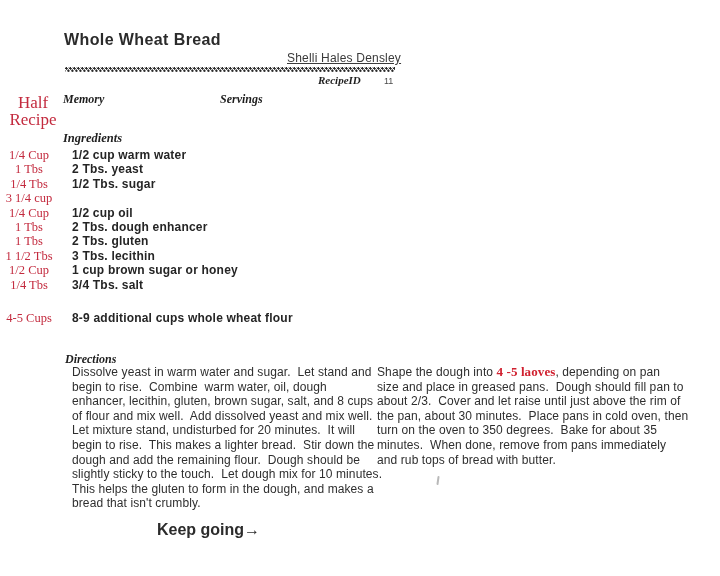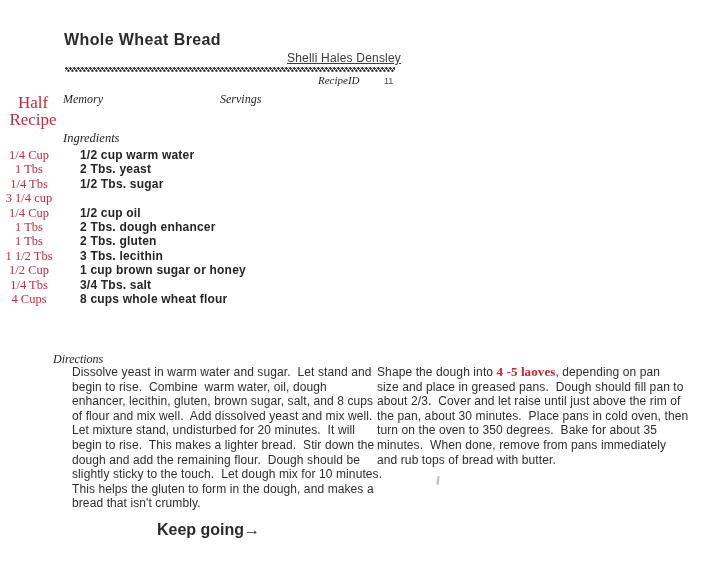--- a/index.html
+++ b/index.html
@@ -24,21 +24,21 @@
   .dotted-rule {
     position: absolute; left: 65px; top: 67px; width: 330px; height: 5px;
     background-image:
       radial-gradient(circle at 1.4px 1.4px, #2a2a2a 1.05px, transparent 1.4px),
       radial-gradient(circle at 1.4px 1.4px, #2a2a2a 1.05px, transparent 1.4px);
     background-size: 4px 5px, 4px 5px;
     background-position: 0 0, 2px 2.4px;
   }
   .serif-label {
     font-family: "Liberation Serif", serif;
-    font-weight: 400; font-style: italic; color: #1e1e1e;
+    font-weight: 700; font-style: italic; color: #1e1e1e;
   }
   .recipeid-label { position: absolute; left: 318px; top: 74px; font-size: 11px; }
   .recipeid-value {
     position: absolute; left: 384px; top: 76px;
     font-size: 9px; color: #4a4a4a; font-family: "Liberation Sans", sans-serif;
   }
   .memory-label   { position: absolute; left: 63px;  top: 92px; font-size: 12px; }
   .servings-label { position: absolute; left: 204px; top: 92px; font-size: 12px; margin-left: 16px; }
 
   .red-script {
@@ -50,31 +50,31 @@
     font-size: 17px; line-height: 16.5px; text-align: center;
     white-space: pre-line;
   }
   .makes-loaves {
     position: absolute; left: 1px; top: 352px; width: 64px;
     font-size: 17px; line-height: 17px; text-align: center;
     white-space: pre-line;
   }
 
   .ingredients-label { position: absolute; left: 63px; top: 131px; font-size: 12.5px; }
-  .directions-label  { position: absolute; left: 53px; top: 352px; font-size: 12px; }
+  .directions-label  { position: absolute; left: 65px; top: 352px; font-size: 12px; }
 
   .ingredient-rows { position: absolute; left: 0; top: 148px; }
   .ingredient-row { display: flex; align-items: baseline; height: 14.4px; }
   .ingredient-row.gap-above { margin-top: 19px; }
   .amount-cell {
     width: 58px; text-align: center;
     font-size: 12.5px; line-height: 14.4px;
   }
   .ingredient-cell {
-    margin-left: 22px;
+    margin-left: 14px;
     font-size: 12px; font-weight: 700; color: #252525;
     letter-spacing: 0.2px; line-height: 14.4px; white-space: nowrap;
   }
 
   .body-text {
     font-size: 12px; line-height: 14.6px; color: #2e2e2e;
     white-space: pre-wrap; letter-spacing: 0.1px;
   }
   .left-directions  { position: absolute; left: 72px;  top: 365px; width: 330px; }
   .right-directions { position: absolute; left: 377px; top: 365px; width: 330px; }
@@ -145,23 +145,23 @@
       <span class="ingredient-cell">3 Tbs. lecithin</span>
     </div>
     <div class="ingredient-row">
       <span class="amount-cell red-script">1/2 Cup</span>
       <span class="ingredient-cell">1 cup brown sugar or honey</span>
     </div>
     <div class="ingredient-row">
       <span class="amount-cell red-script">1/4 Tbs</span>
       <span class="ingredient-cell">3/4 Tbs. salt</span>
     </div>
-    <div class="ingredient-row">
-      <span class="amount-cell red-script">4 Cups</span>
-      <span class="ingredient-cell">8 cups whole wheat flour</span>
+    <div class="ingredient-row gap-above">
+      <span class="amount-cell red-script">4-5 Cups</span>
+      <span class="ingredient-cell">8-9 additional cups whole wheat flour</span>
     </div>
   </div>
 
 
   <div class="serif-label directions-label">Directions</div>
 
   <div class="body-text left-directions">Dissolve yeast in warm water and sugar.  Let stand and
 begin to rise.  Combine  warm water, oil, dough
 enhancer, lecithin, gluten, brown sugar, salt, and 8 cups
 of flour and mix well.  Add dissolved yeast and mix well.

